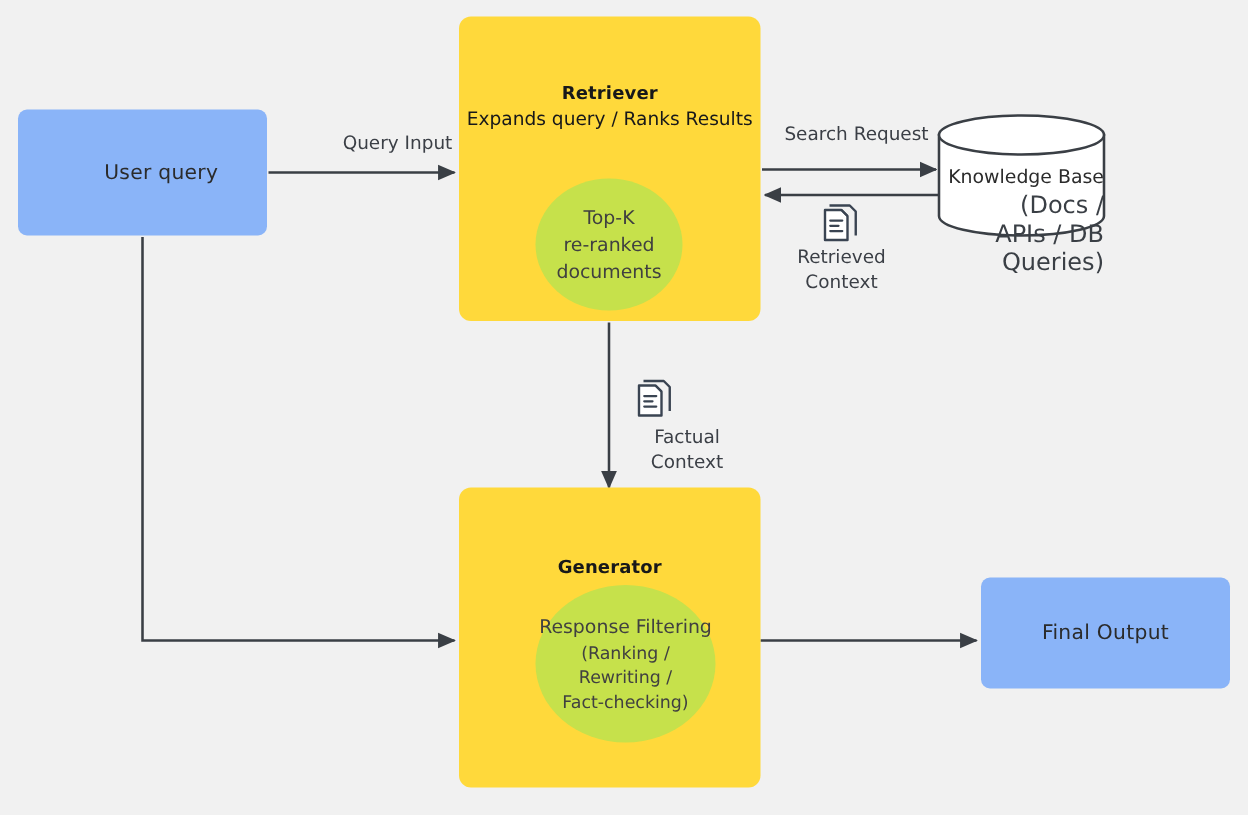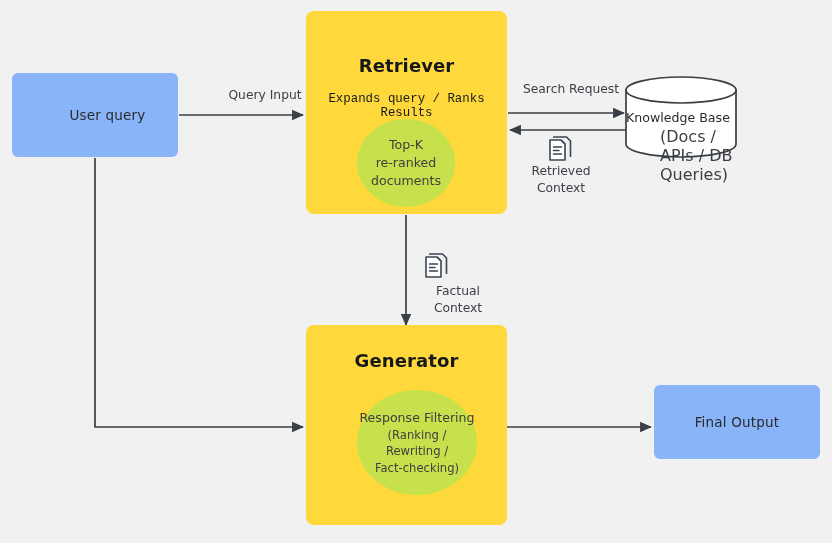--- a/index.html
+++ b/index.html
@@ -33,28 +33,27 @@
     font-size: 13.5px;
     letter-spacing: 0.2px;
   }
   .box-yellow {
     background: #ffd93b;
     border-radius: 8px;
   }
   .proc-title {
     font-weight: bold;
     color: #17181a;
-    font-size: 18px;
+    font-size: 12px;
     letter-spacing: 0.1px;
   }
   .proc-sub {
     color: #17181a;
     font-size: 12.4px;
-    margin-top: 16px;
-    font-family: Liberation Mono, monospace;
+    margin-top: 2px;
   }
   .ellipse {
     position: absolute;
     background: #c6e14b;
     border-radius: 50%;
     display: flex;
     flex-direction: column;
     align-items: center;
     justify-content: center;
     text-align: center;
@@ -87,21 +86,21 @@
   .cyl-line {
     stroke: #3a3f45;
     stroke-width: 1.7;
     fill: #ffffff;
   }
   .doc-icon {
     position: absolute;
   }
   .kb-label {
     position: absolute;
-    text-align: left;
+    text-align: right;
     color: #2b2b2b;
     width: 110px;
   }
   .kb-title { font-size: 12.6px; }
   .kb-sub { font-size: 16px; margin-top: 2px; color: #3a3f45; margin-left: 34px; }
 </style>
 </head>
 <body>
 
 <div id="canvas">
@@ -147,21 +146,21 @@
     <div class="l1">re-ranked</div>
     <div class="l1">documents</div>
   </div>
 
   <div class="kb-label" style="left:626px; top:110px;">
     <div class="kb-title">Knowledge Base</div>
     <div class="kb-sub">(Docs / APIs / DB Queries)</div>
   </div>
 
   <div class="node box-yellow" style="left:306px; top:325px; width:201px; height:200px;">
-    <div style="position:absolute; top:25px; left:0; right:0;">
+    <div style="position:absolute; top:46px; left:0; right:0;">
       <div class="proc-title">Generator</div>
     </div>
   </div>
 
   <div class="ellipse" style="left:357px; top:390px; width:120px; height:105px;">
     <div class="l1">Response Filtering</div>
     <div class="l-small">(Ranking /</div>
     <div class="l-small">Rewriting /</div>
     <div class="l-small">Fact-checking)</div>
   </div>

